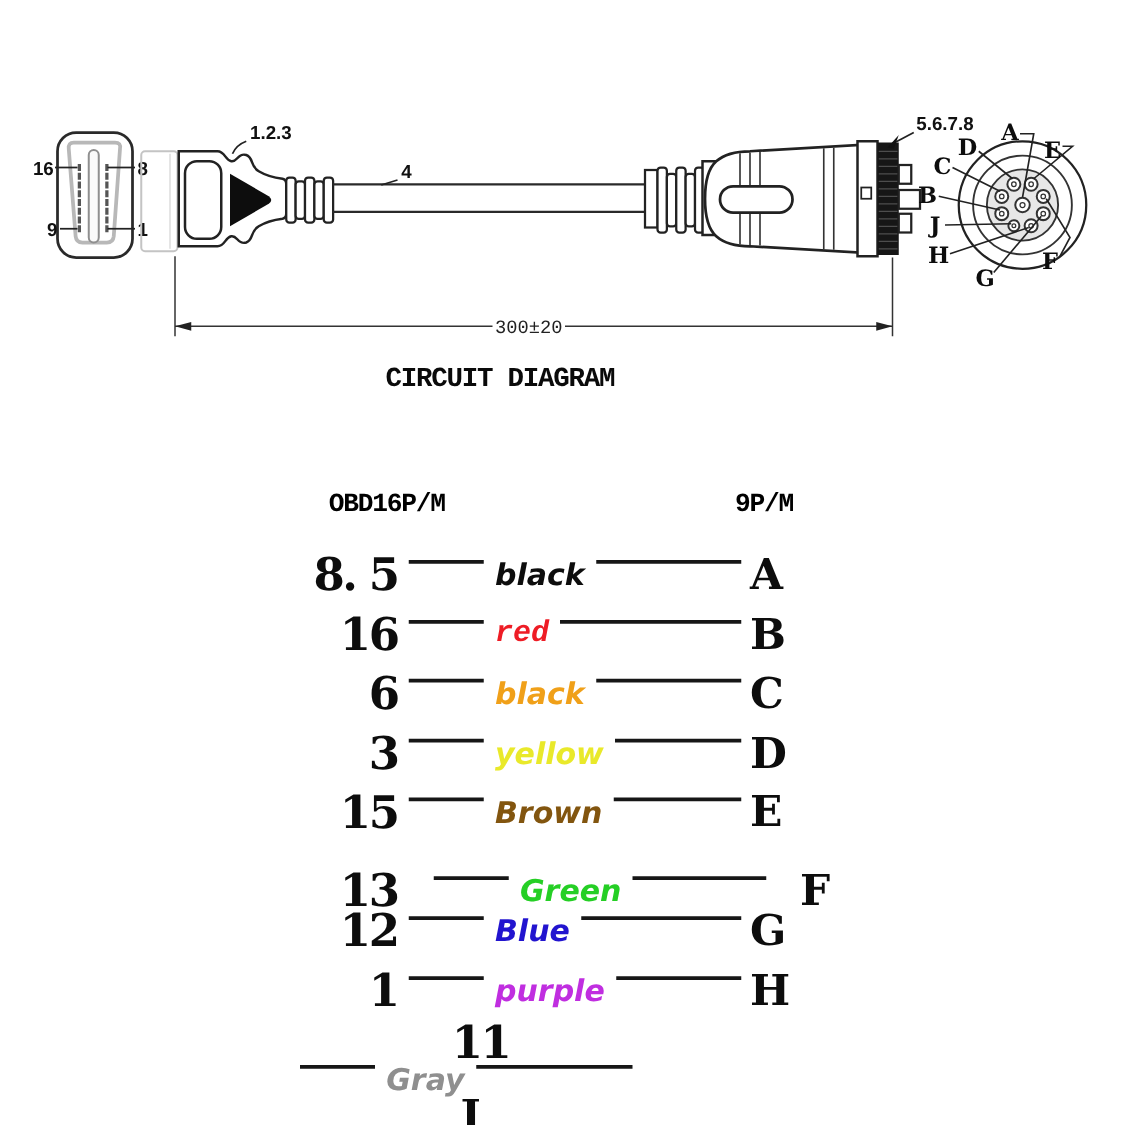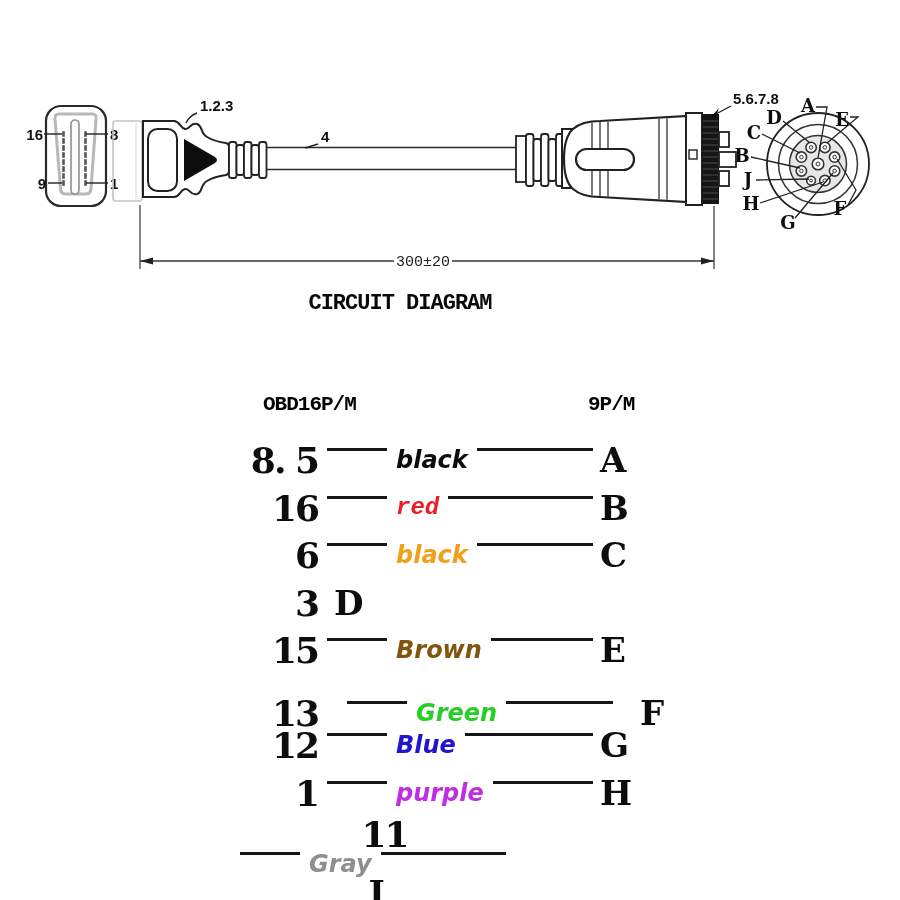--- a/index.html
+++ b/index.html
@@ -207,20 +207,25 @@
         <span class="pnum">6</span>
         <span class="wire">
           <span class="seg segl"></span>
           <span class="word" style="color: rgb(240, 160, 25);">black</span>
           <span class="seg segr"></span>
         </span>
         <span class="ptarget">C</span>
       </div>
       <div class="wrow" style="top: 578.5px;">
         <span class="pnum">3</span>
+        <span class="wire">
+          <span class="seg segl"></span>
+          <span class="word" style="color: rgb(233, 233, 42);">yellow</span>
+          <span class="seg segr"></span>
+        </span>
         <span class="ptarget">D</span>
       </div>
       <div class="wrow" style="top: 626px;">
         <span class="pnum">15</span>
         <span class="wire">
           <span class="seg segl"></span>
           <span class="word" style="color: rgb(130, 85, 15);">Brown</span>
           <span class="seg segr"></span>
         </span>
         <span class="ptarget">E</span>

